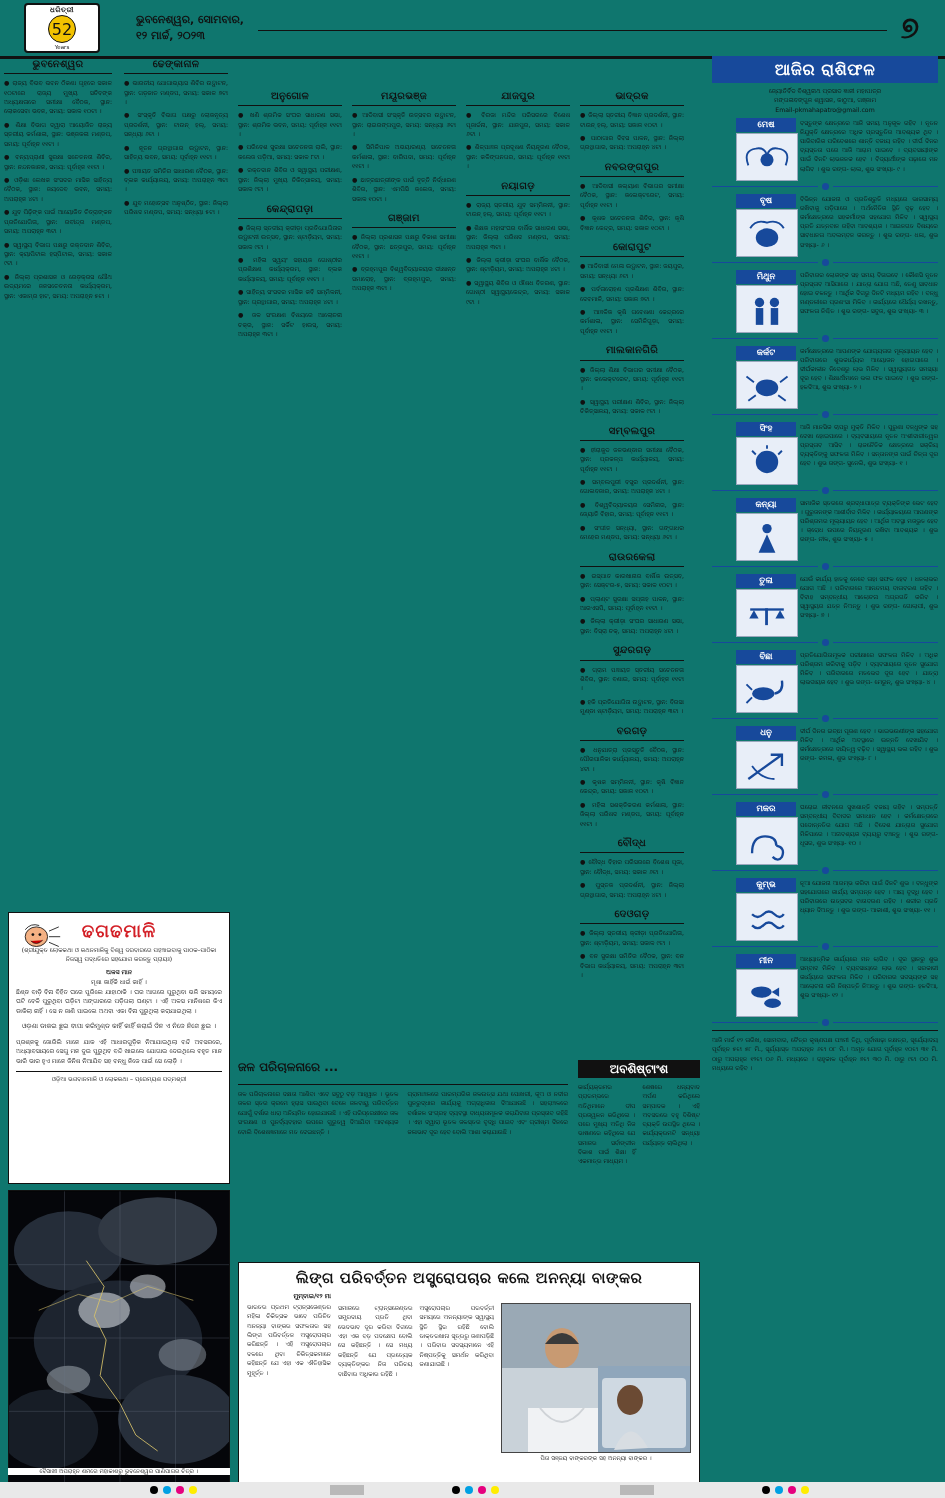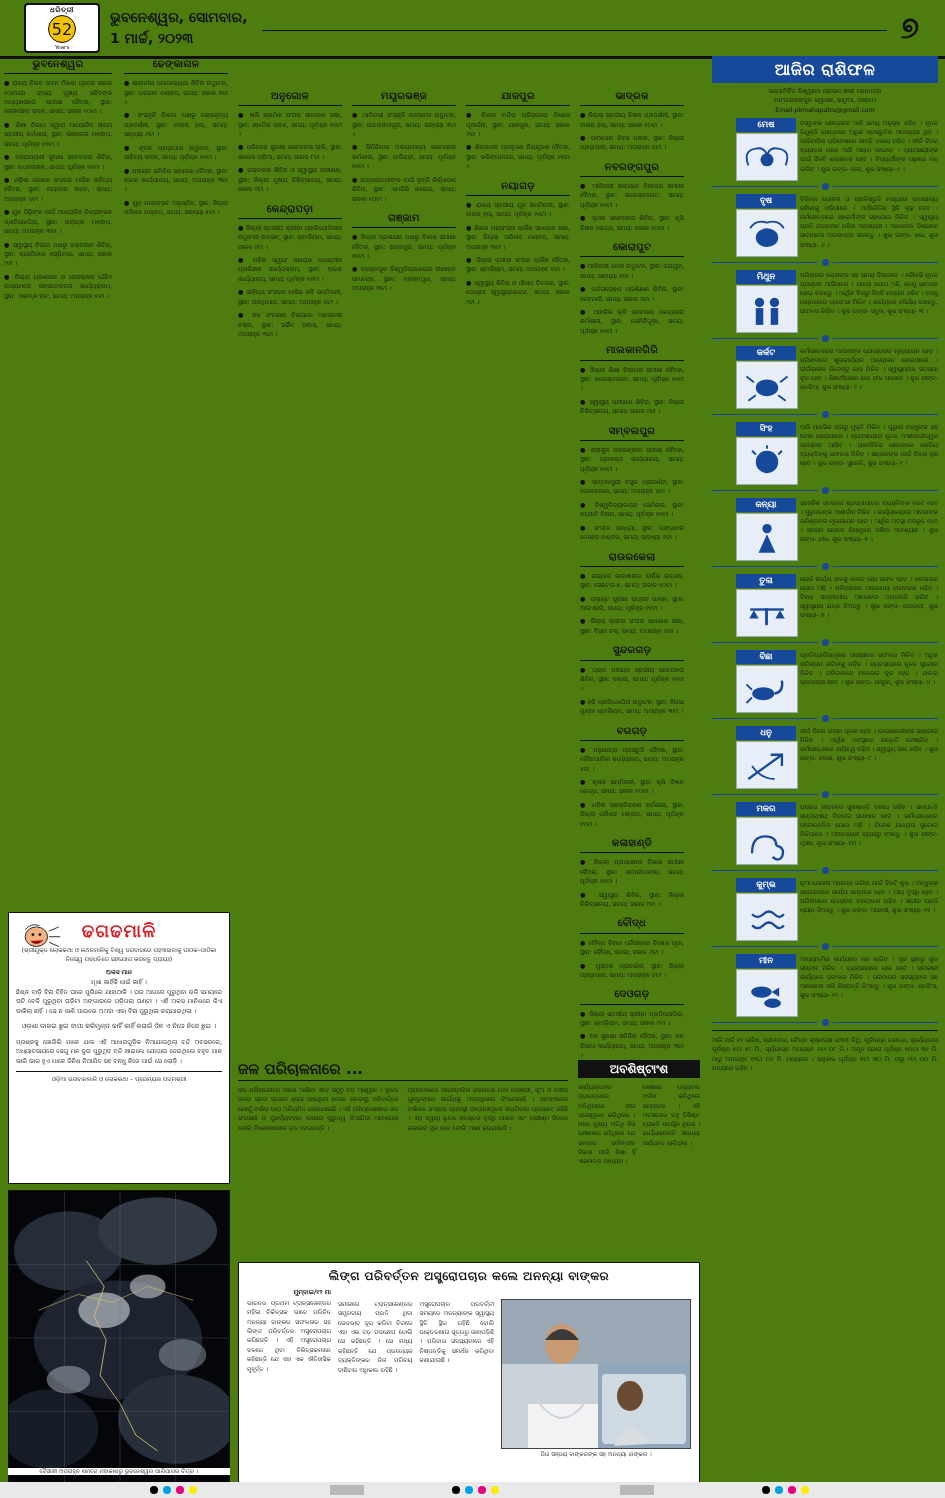--- a/index.html
+++ b/index.html
@@ -4,21 +4,21 @@
 <title>Odia Newspaper Page</title>
 <style>
   html,body{margin:0;padding:0;background:#ffffff;}
   body{
     width:945px;height:1498px;
     font-family:"DejaVu Sans","Liberation Sans",sans-serif;
     color:#111;
     position:relative;
     overflow:hidden;
   }
-  .page{width:945px;height:1498px;position:relative;background:#4d7c0f;}
+  .page{width:945px;height:1498px;position:relative;background:#0f766e;}
 
   
   .masthead{
     position:absolute;left:0;top:0;width:945px;height:56px;
     border-bottom:3px solid #111;
     display:flex;align-items:center;
   }
   .logo-badge{
     width:72px;height:46px;margin-left:24px;
     border:2px solid #111;border-radius:4px;
@@ -27,21 +27,21 @@
   }
   .logo-badge .lt{font-size:7px;font-weight:bold;letter-spacing:.5px;}
   .logo-badge .circ{
     width:26px;height:26px;border-radius:50%;
     background:#f2c200;border:1.5px solid #111;
     display:flex;align-items:center;justify-content:center;
     font-size:16px;font-weight:normal;color:#111;margin:1px 0;
   }
   .logo-badge .yr{font-size:5.5px;}
   .masthead .place{
-    margin-left:10px;font-size:14px;line-height:1.5;font-weight:bold;
+    margin-left:36px;font-size:11px;line-height:1.5;font-weight:bold;
   }
   .masthead .rule{
     flex:1;height:0;border-bottom:1px solid #111;margin:0 14px;position:relative;top:2px;
   }
   .masthead .pageno{
     margin-right:26px;font-size:30px;font-weight:bold;
   }
 
   
   .body-wrap{position:absolute;left:0;top:56px;width:945px;height:1442px;}
@@ -116,40 +116,40 @@
   }
   .satcap{
     position:absolute;left:8px;top:1412px;width:222px;
     font-size:5.8px;text-align:center;background:#fff;
   }
 
   
   .jala{
     position:absolute;left:238px;top:1004px;width:330px;
   }
-  .jala-h{font-size:15px;font-weight:bold;border-bottom:1.5px solid #111;padding-bottom:2px;margin-bottom:4px;}
+  .jala-h{font-size:12px;font-weight:bold;border-bottom:1.5px solid #111;padding-bottom:10px;margin-bottom:4px;}
   .jala-cols{column-count:2;column-gap:9px;font-size:6.1px;line-height:1.55;text-align:justify;}
 
   
   .abas{
     position:absolute;left:578px;top:1004px;width:122px;
   }
   .abas-h{
     background:#111;color:#fff;font-size:12px;font-weight:bold;text-align:center;
     padding:2px 0;margin-bottom:4px;
   }
   .abas-cols{column-count:2;column-gap:7px;font-size:6.05px;line-height:1.53;text-align:justify;}
 
   
   .feature{
     position:absolute;left:238px;top:1206px;width:462px;height:230px;
     border:1.5px solid #111;box-sizing:border-box;padding:6px 8px;background:#fff;
   }
   .feature-h{
-    font-size:12px;font-weight:bold;text-align:center;letter-spacing:.5px;margin-bottom:5px;
+    font-size:15px;font-weight:bold;text-align:center;letter-spacing:.5px;margin-bottom:5px;
   }
   .feature-grid{display:flex;gap:7px;}
   .feature-col{font-size:6.05px;line-height:1.55;text-align:justify;width:78px;}
   .feature-date{font-size:6.3px;font-weight:bold;text-align:right;margin-bottom:2px;}
   .feature-photo{
     width:188px;height:148px;border:1px solid #444;overflow:hidden;position:relative;background:#cfd6dd;
   }
   .feature-cap{font-size:5.8px;text-align:center;margin-top:2px;}
 
   
@@ -164,21 +164,21 @@
 <div class="page">
 
   <div class="masthead">
     <div class="logo-badge">
       <div class="lt">ଧରିତ୍ରୀ</div>
       <div class="circ">52</div>
       <div class="yr">Years</div>
     </div>
     <div class="place">
       <div>ଭୁବନେଶ୍ୱର, ସୋମବାର,</div>
-      <div>1 ମାର୍ଚ୍ଚ, ୨୦୨୩</div>
+      <div>୧୨ ମାର୍ଚ୍ଚ, ୨୦୨୩</div>
     </div>
     <div class="rule"></div>
     <div class="pageno">୭</div>
   </div>
 
   <div class="body-wrap">
 
 
     <div class="col" id="lcol0" style="left:4px;width:108px;">
         <div class="blk">
@@ -282,25 +282,20 @@
         <div class="blk">
           <div class="city">ସୁନ୍ଦରଗଡ଼</div>
           <p class="para">● ଗ୍ରାମ ପଞ୍ଚାୟତ ସ୍ତରୀୟ ସଚେତନତା ଶିବିର, ସ୍ଥାନ: ବଣାଇ, ସମୟ: ପୂର୍ବାହ୍ନ ୧୧ଟା ।</p>
           <p class="para">● ହକି ପ୍ରତିଯୋଗିତା ଉଦ୍ଘାଟନ, ସ୍ଥାନ: ବିରସା ମୁଣ୍ଡା ଷ୍ଟାଡ଼ିୟମ, ସମୟ: ଅପରାହ୍ନ ୩ଟା ।</p>
         </div>
         <div class="blk">
           <div class="city">ବରଗଡ଼</div>
           <p class="para">● ଧନୁଯାତ୍ରା ପ୍ରସ୍ତୁତି ବୈଠକ, ସ୍ଥାନ: ପୌରପାଳିକା କାର୍ଯ୍ୟାଳୟ, ସମୟ: ଅପରାହ୍ନ ୪ଟା ।</p>
           <p class="para">● କୃଷକ ସମ୍ମିଳନୀ, ସ୍ଥାନ: କୃଷି ବିଜ୍ଞାନ କେନ୍ଦ୍ର, ସମୟ: ସକାଳ ୧୦ଟା ।</p>
           <p class="para">● ମହିଳା ସଶକ୍ତିକରଣ କର୍ମଶାଳା, ସ୍ଥାନ: ଜିଲ୍ଲା ପରିଷଦ ମଣ୍ଡପ, ସମୟ: ପୂର୍ବାହ୍ନ ୧୧ଟା ।</p>
-        </div>
-        <div class="blk">
-          <div class="city">କଳାହାଣ୍ଡି</div>
-          <p class="para">● ଜିଲ୍ଲା ପ୍ରଶାସନର ବିକାଶ ସମୀକ୍ଷା ବୈଠକ, ସ୍ଥାନ: ଭବାନୀପାଟଣା, ସମୟ: ପୂର୍ବାହ୍ନ ୧୧ଟା ।</p>
-          <p class="para">● ସ୍ୱାସ୍ଥ୍ୟ ଶିବିର, ସ୍ଥାନ: ଜିଲ୍ଲା ଚିକିତ୍ସାଳୟ, ସମୟ: ସକାଳ ୯ଟା ।</p>
         </div>
         <div class="blk">
           <div class="city">ବୌଦ୍ଧ</div>
           <p class="para">● ବୌଦ୍ଧ ବିହାର ପରିସରରେ ବିଶେଷ ପୂଜା, ସ୍ଥାନ: ବୌଦ୍ଧ, ସମୟ: ସକାଳ ୬ଟା ।</p>
           <p class="para">● ପୁସ୍ତକ ପ୍ରଦର୍ଶନୀ, ସ୍ଥାନ: ଜିଲ୍ଲା ଗ୍ରନ୍ଥାଗାର, ସମୟ: ଅପରାହ୍ନ ୪ଟା ।</p>
         </div>
         <div class="blk">
           <div class="city">ଦେଓଗଡ଼</div>
           <p class="para">● ଜିଲ୍ଲା ସ୍ତରୀୟ କ୍ରୀଡ଼ା ପ୍ରତିଯୋଗିତା, ସ୍ଥାନ: ଷ୍ଟାଡ଼ିୟମ, ସମୟ: ସକାଳ ୯ଟା ।</p>
           <p class="para">● ବନ ସୁରକ୍ଷା ସମିତିର ବୈଠକ, ସ୍ଥାନ: ବନ ବିଭାଗ କାର୍ଯ୍ୟାଳୟ, ସମୟ: ଅପରାହ୍ନ ୩ଟା ।</p>

